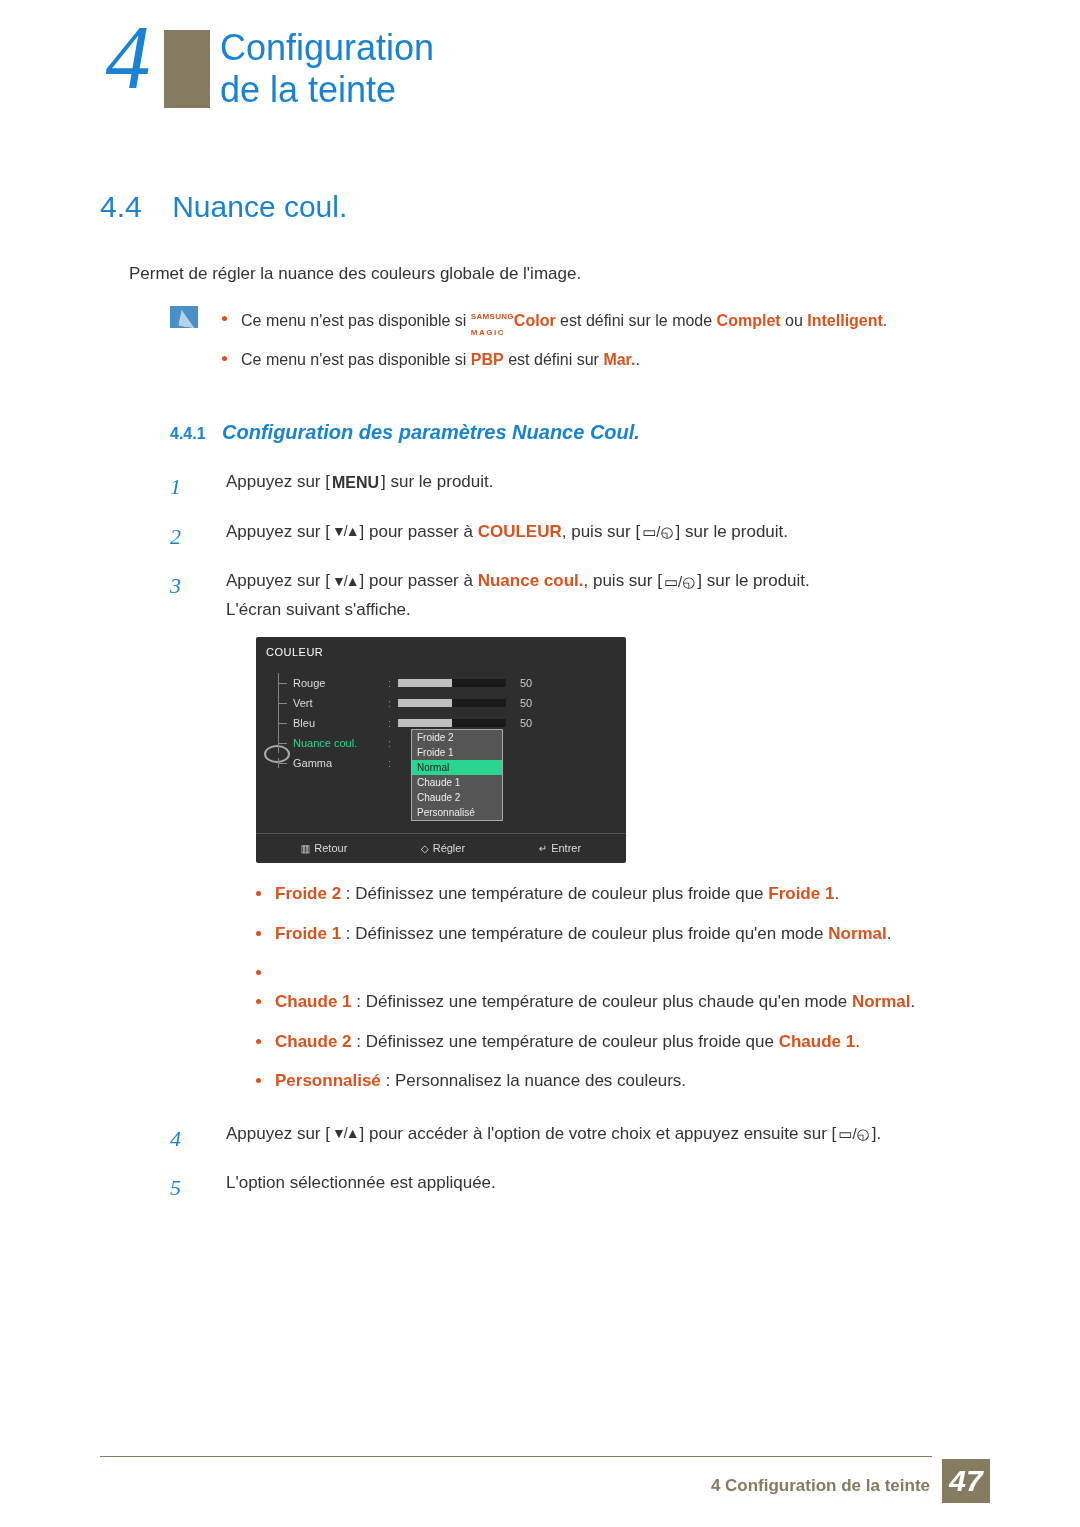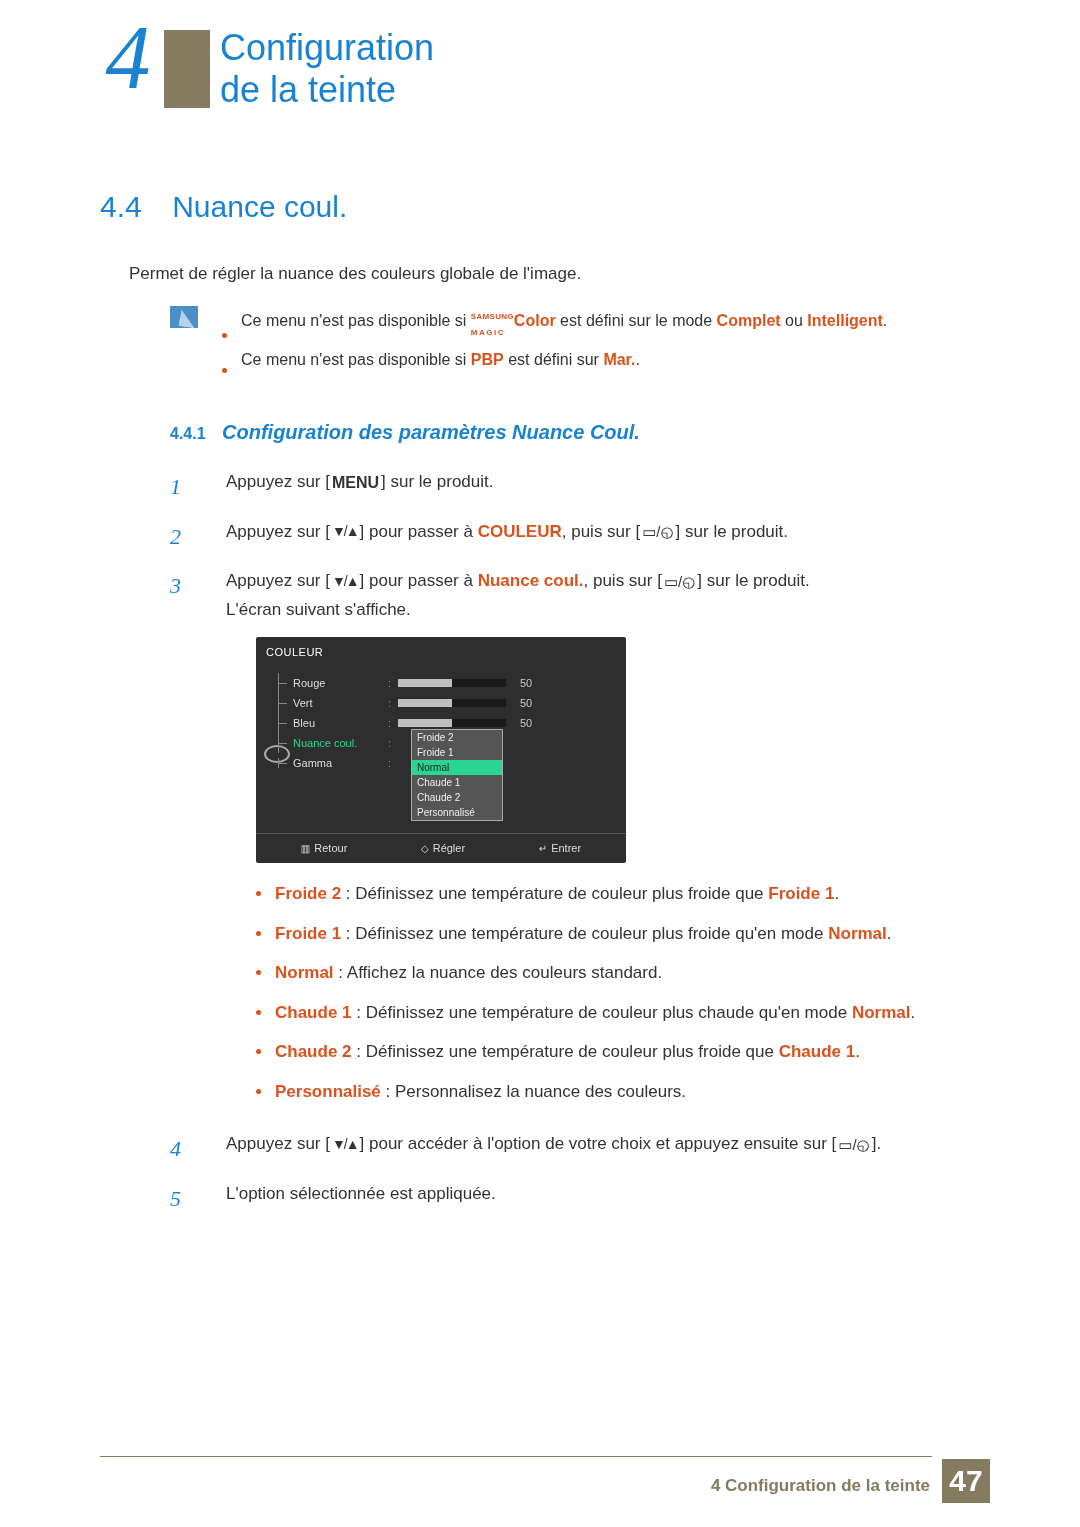--- a/index.html
+++ b/index.html
@@ -102,21 +102,20 @@
     opacity: 0.6;
   }
   .note-list {
     font-size: 16px;
     color: #333;
     line-height: 1.7;
   }
   .note-list .row {
     display: flex;
     margin-bottom: 8px;
-    align-items: flex-end;
   }
   .dot {
     width: 5px;
     height: 5px;
     background: #d9531e;
     border-radius: 50%;
     margin-top: 10px;
     margin-right: 14px;
     flex-shrink: 0;
   }
@@ -300,20 +299,21 @@
   .footer-page {
     background: #847b61;
     color: #fff;
     font-size: 30px;
     font-weight: bold;
     width: 48px;
     height: 44px;
     display: flex;
     align-items: center;
     justify-content: center;
+    font-style: italic;
   }
   .footer-rule {
     position: absolute;
     bottom: 70px;
     left: 100px;
     right: 148px;
     border-top: 1px solid #847b61;
   }
 </style>
 </head>
@@ -441,21 +441,20 @@
               <li>
                   <div class="dot"></div>
                   <div><span class="hl">Froide 2</span><span> : Définissez une température de couleur plus froide que </span><span class="hl">Froide 1</span><span>.</span></div>
                 </li>
               <li>
                   <div class="dot"></div>
                   <div><span class="hl">Froide 1</span><span> : Définissez une température de couleur plus froide qu'en mode </span><span class="hl">Normal</span><span>.</span></div>
                 </li>
               <li>
                   <div class="dot"></div>
-                  <div><span class="hl">Normal</span><span> : Affichez la nuance des couleurs standard.</span></div>
                 </li>
               <li>
                   <div class="dot"></div>
                   <div><span class="hl">Chaude 1</span><span> : Définissez une température de couleur plus chaude qu'en mode </span><span class="hl">Normal</span><span>.</span></div>
                 </li>
               <li>
                   <div class="dot"></div>
                   <div><span class="hl">Chaude 2</span><span> : Définissez une température de couleur plus froide que </span><span class="hl">Chaude 1</span><span>.</span></div>
                 </li>
               <li>

